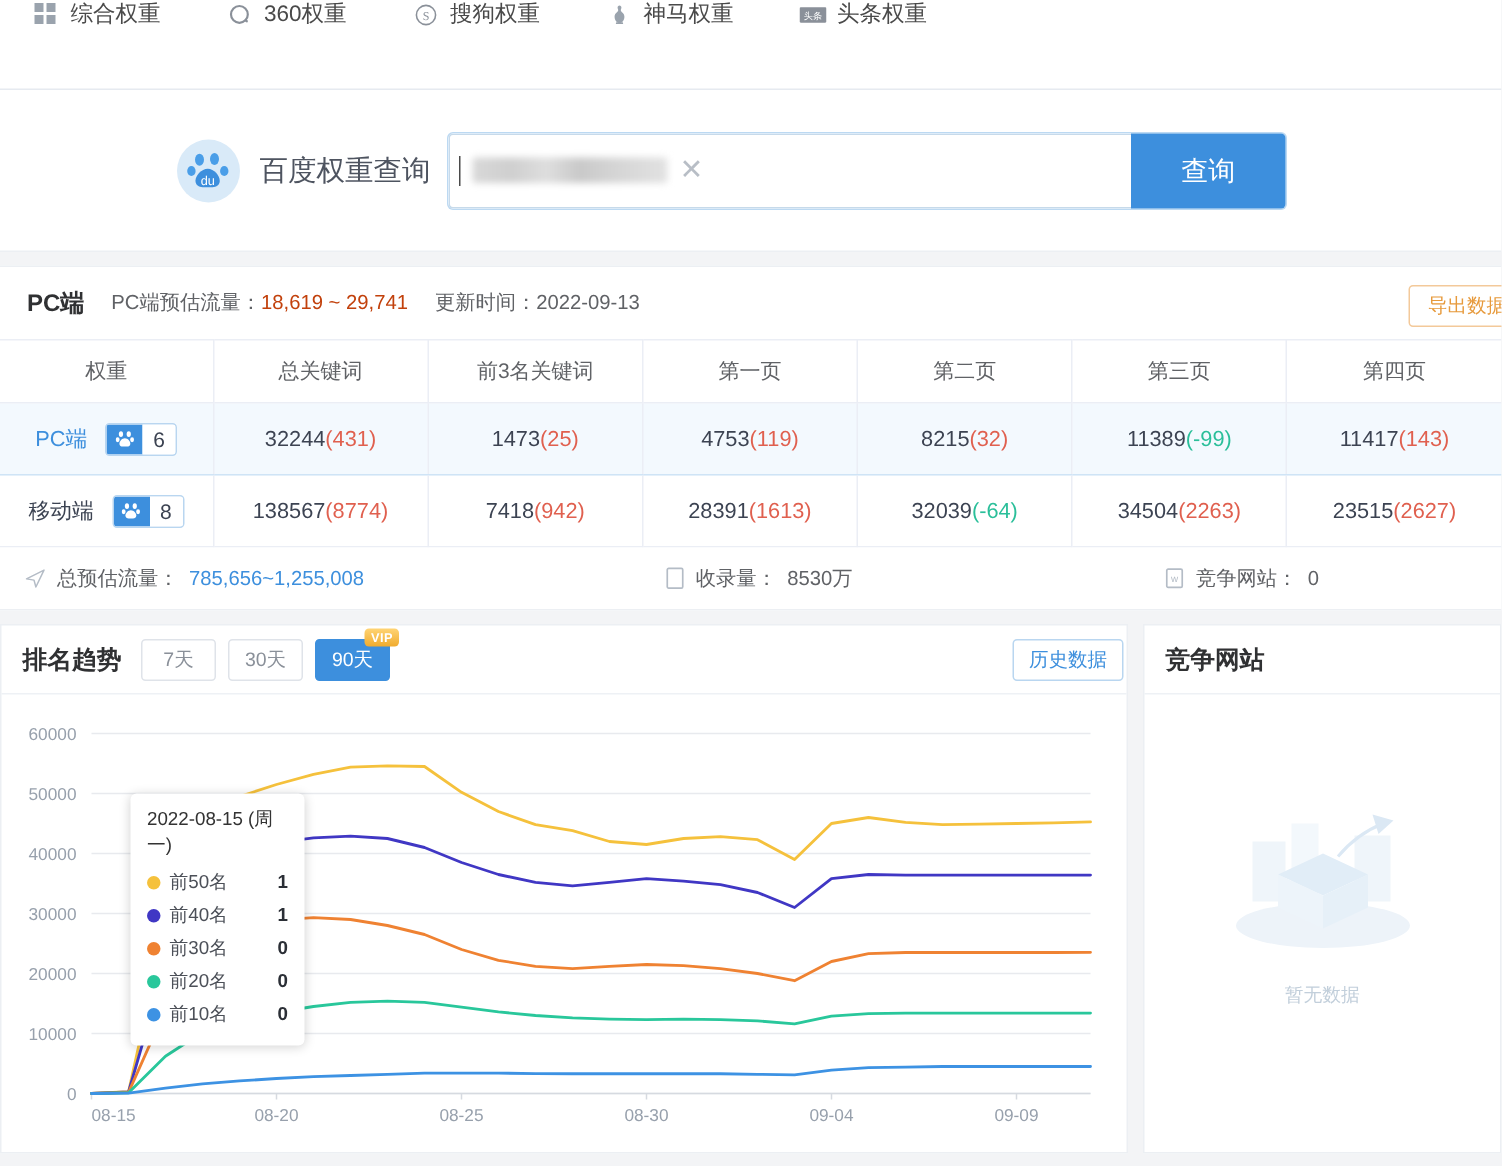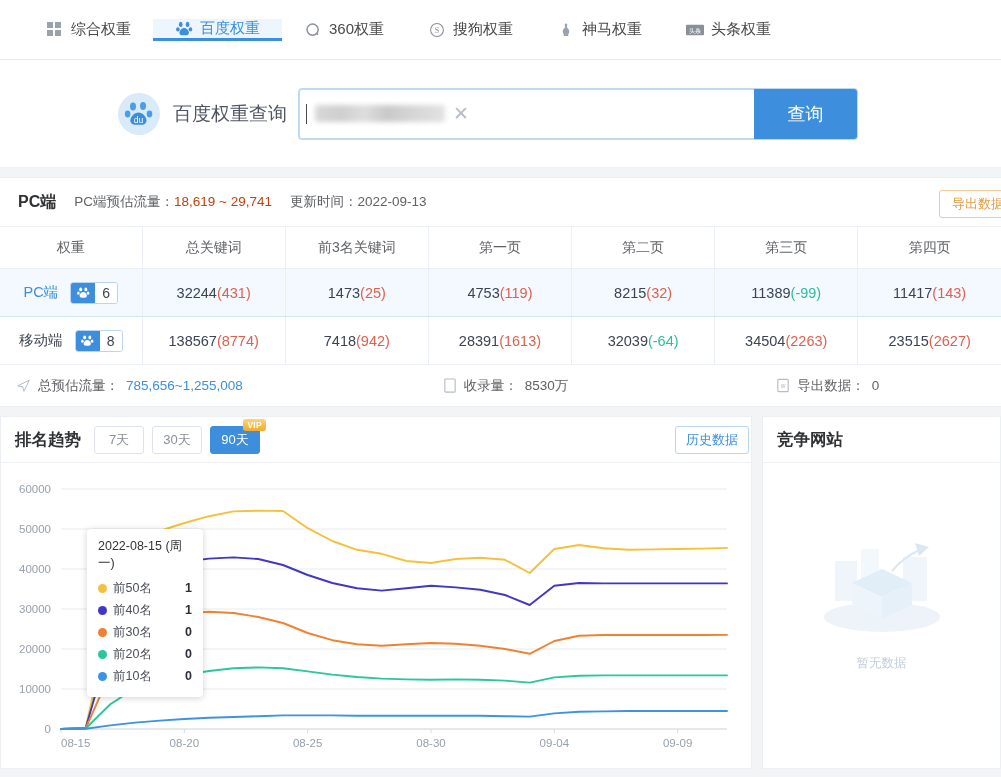--- a/index.html
+++ b/index.html
@@ -9,24 +9,23 @@
     background: #f3f4f6;
     overflow: hidden;
   }
   body { position: relative; }
 
   
   .tabbar {
     height: 60px;
     background: #ffffff;
     display: flex;
-    align-items: center;
+    align-items: flex-start;
     border-bottom: 1px solid #e6eaf0;
     position: relative;
-    padding-left: 24px;
   }
   .tab {
     display: flex;
     align-items: center;
     gap: 7px;
     padding: 0 22px;
     font-size: 15px;
     color: #4a4a4a;
     cursor: pointer;
     position: relative;
@@ -322,32 +321,20 @@
   <div class="tab">
     <span class="tab-ico">
       <span class="ico-grid">
           <i></i>
           <i></i>
           <i></i>
           <i></i>
         </span>
     </span>
     <span>综合权重</span>
-  </div>
-  <div class="tab active">
-    <span class="tab-ico">
-      <svg width="17" height="17" viewBox="0 0 20 20">
-        <ellipse cx="5.6" cy="5.2" rx="2.2" ry="3" fill="#3d8fdd"></ellipse>
-        <ellipse cx="13.6" cy="5.2" rx="2.2" ry="3" fill="#3d8fdd"></ellipse>
-        <ellipse cx="2.2" cy="11" rx="2.1" ry="2.6" fill="#3d8fdd"></ellipse>
-        <ellipse cx="17" cy="11" rx="2.1" ry="2.6" fill="#3d8fdd"></ellipse>
-        <path d="M9.6 9.4c3 0 5.6 3.2 5.6 5.6 0 2-1.6 3-3.4 3H7.4c-1.8 0-3.4-1-3.4-3 0-2.4 2.6-5.6 5.6-5.6z" fill="#3d8fdd"></path>
-      </svg>
-    </span>
-    <span>百度权重</span>
   </div>
   <div class="tab">
     <span class="tab-ico">
       <svg width="16" height="16" viewBox="0 0 20 20">
         <circle cx="9.5" cy="9.5" r="7" fill="none" stroke="#8a9099" stroke-width="1.8"></circle>
         <rect x="14" y="13.5" width="3.2" height="2" rx="1" fill="#8a9099" transform="rotate(40 15 14)"></rect>
       </svg>
     </span>
     <span>360权重</span>
   </div>
@@ -508,21 +495,21 @@
       <span>收录量：</span>
         <span>8530万</span>
     </span>
     <span class="sm-item sm-3">
       <span class="sm-ico">
         <svg width="14" height="15" viewBox="0 0 14 16">
             <rect x="1.5" y="1.5" width="11" height="13" rx="1" fill="none" stroke="#b4bcc6" stroke-width="1.2"></rect>
             <text x="7" y="11" font-size="7" text-anchor="middle" fill="#b4bcc6" font-family="Liberation Sans, sans-serif">w</text>
           </svg>
       </span>
-      <span>导出数据：</span>
+      <span>竞争网站：</span>
         <span>0</span>
     </span>
   </div>
 </div>
 
 <div class="lower">
 
   <div class="panel panel-l">
     <div class="panel-head">
       <h3>排名趋势</h3>

